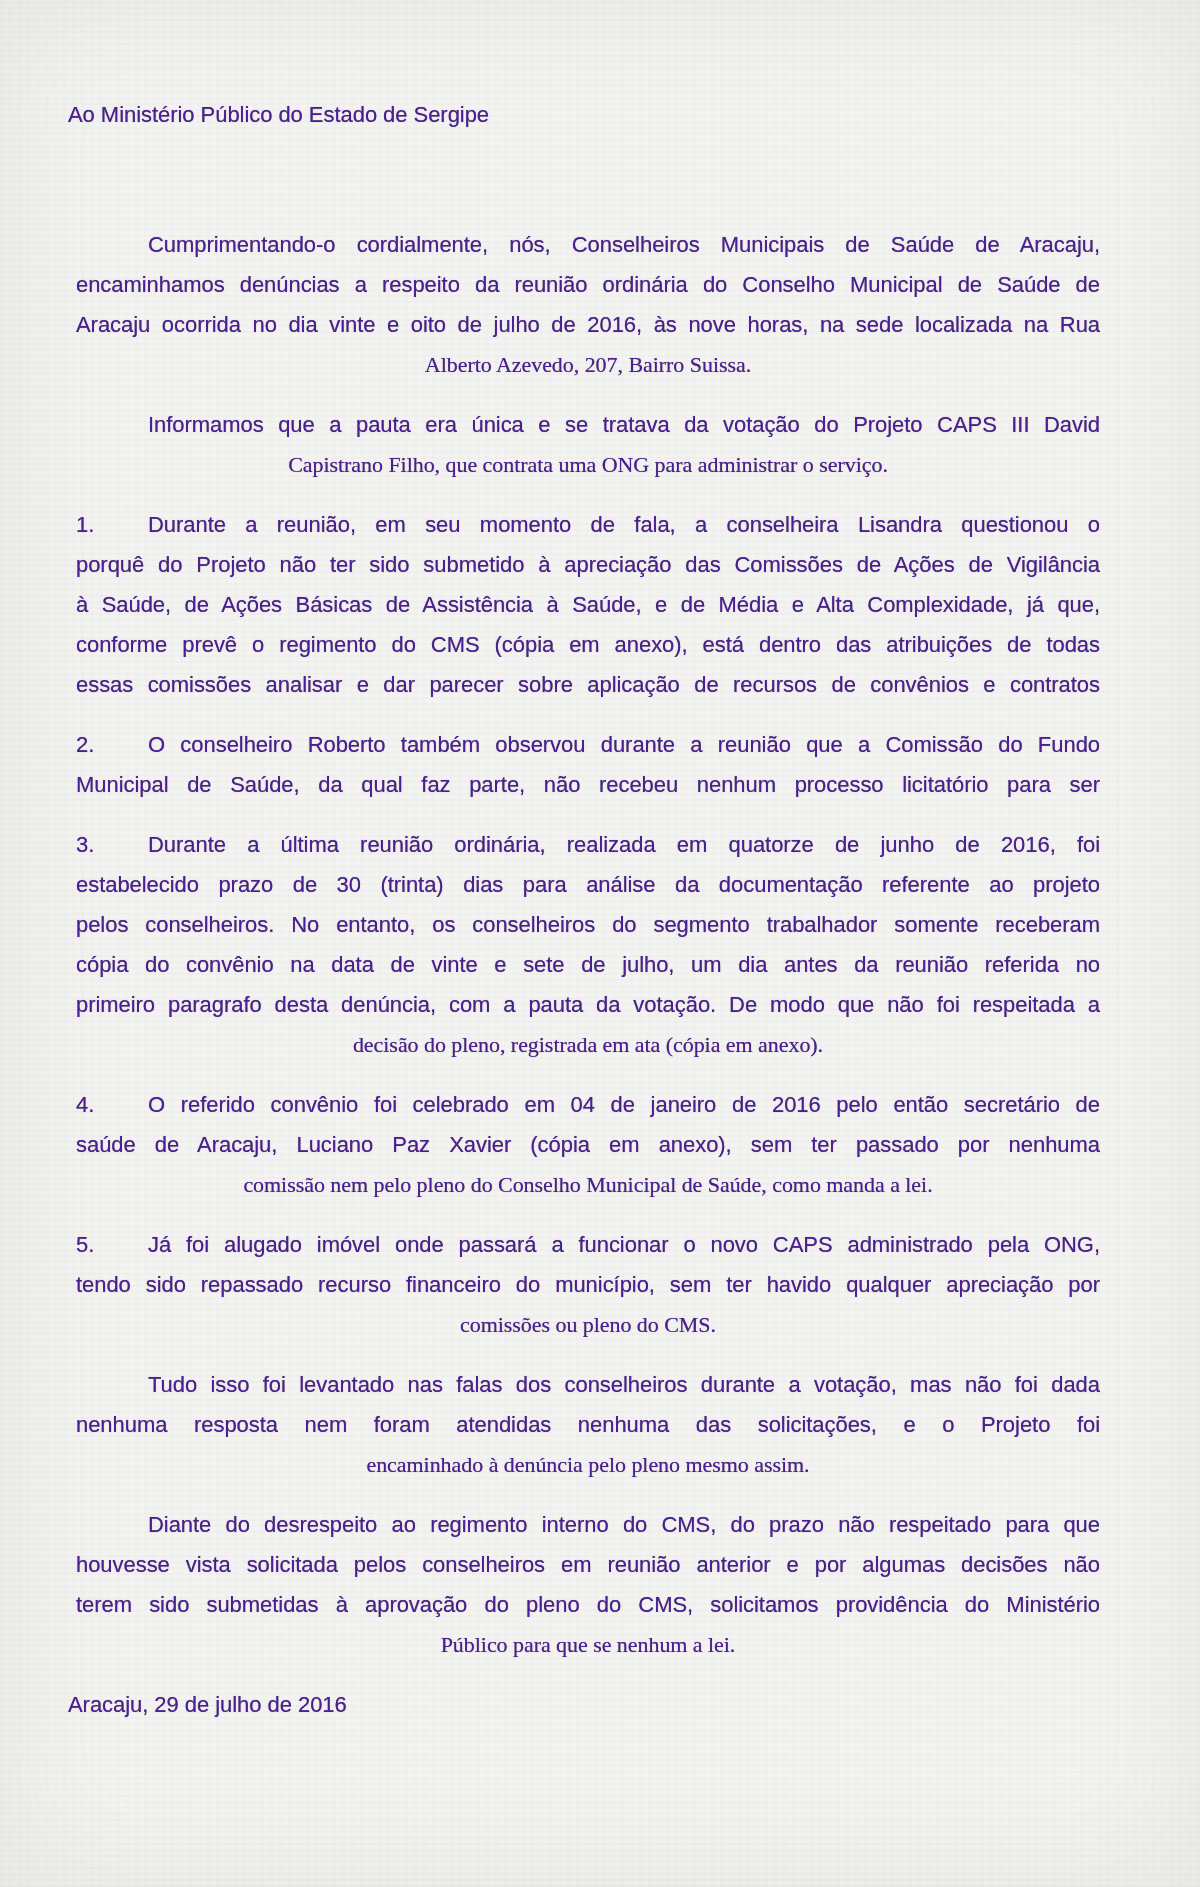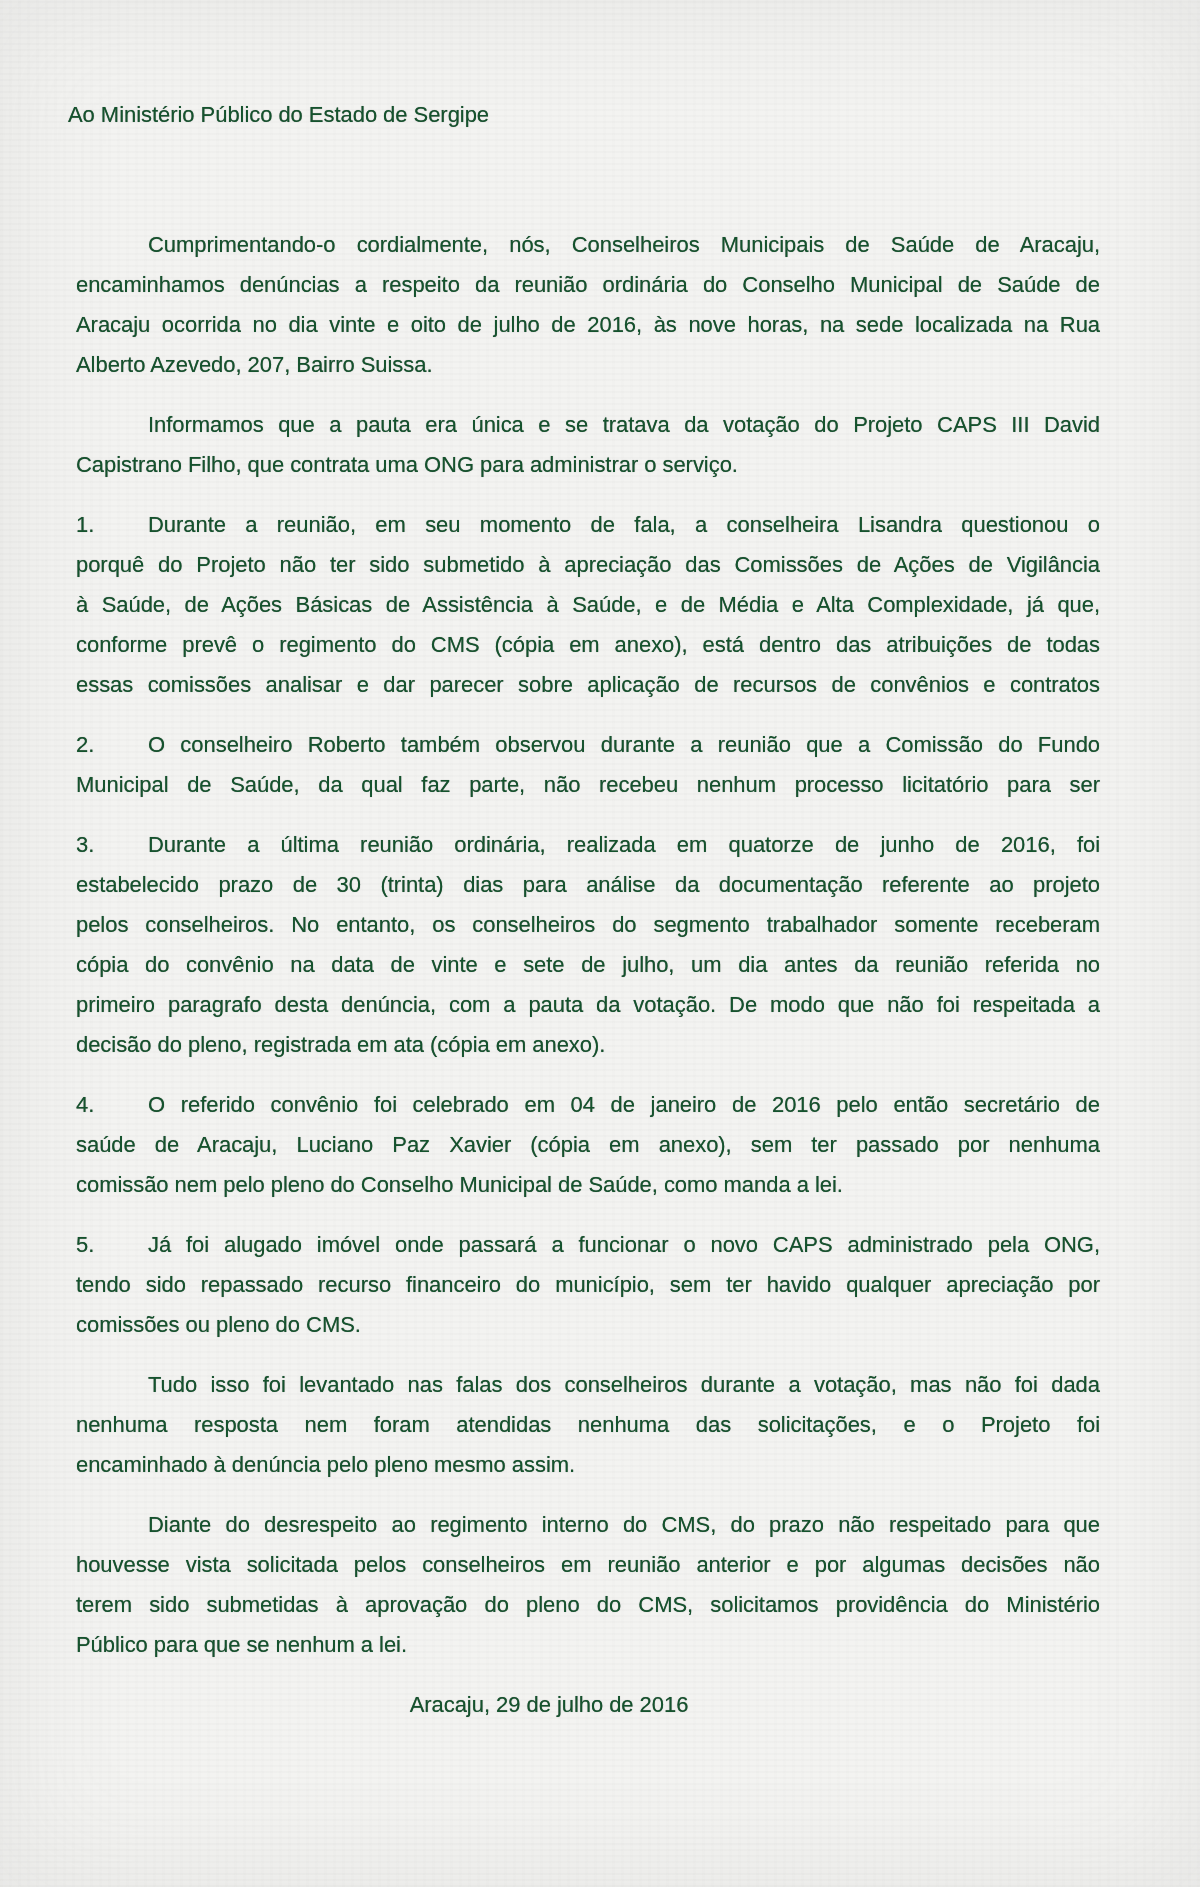--- a/index.html
+++ b/index.html
@@ -20,21 +20,21 @@
     position: relative;
     width: 1200px;
     height: 1887px;
     box-shadow: inset 0 0 120px rgba(120,120,118,0.10);
   }
   .content {
     position: absolute;
     left: 68px;
     top: 95px;
     width: 1032px;
-    color: #14532d;
+    color: #4c1d95;
     font-size: 22px;
     line-height: 40px;
     letter-spacing: -0.05px;
     filter: blur(0.3px);
     text-shadow: 0 0 0.7px rgba(70,70,70,0.75);
   }
   .recipient {
     margin: 0 0 90px 0;
     text-align: left;
   }
@@ -44,30 +44,31 @@
   }
   .p-body {
     white-space: pre-line;
     text-align: justify;
     text-align-last: justify;
   }
   .para.indent .p-body {
     text-indent: 72px;
   }
   .p-last {
-    text-align: left;
+    text-align: center;
     white-space: pre-line;
+    font-family: Liberation Serif, serif;
   }
   .p-num {
     position: absolute;
     left: 0;
     top: 0;
   }
   .date-line {
-    text-align: center;
+    text-align: left;
     padding-right: 70px;
   }
 </style>
 </head>
 <body>
 
 <div class="page">
   <div class="content">
 
     <div class="recipient">Ao Ministério Público do Estado de Sergipe</div>

